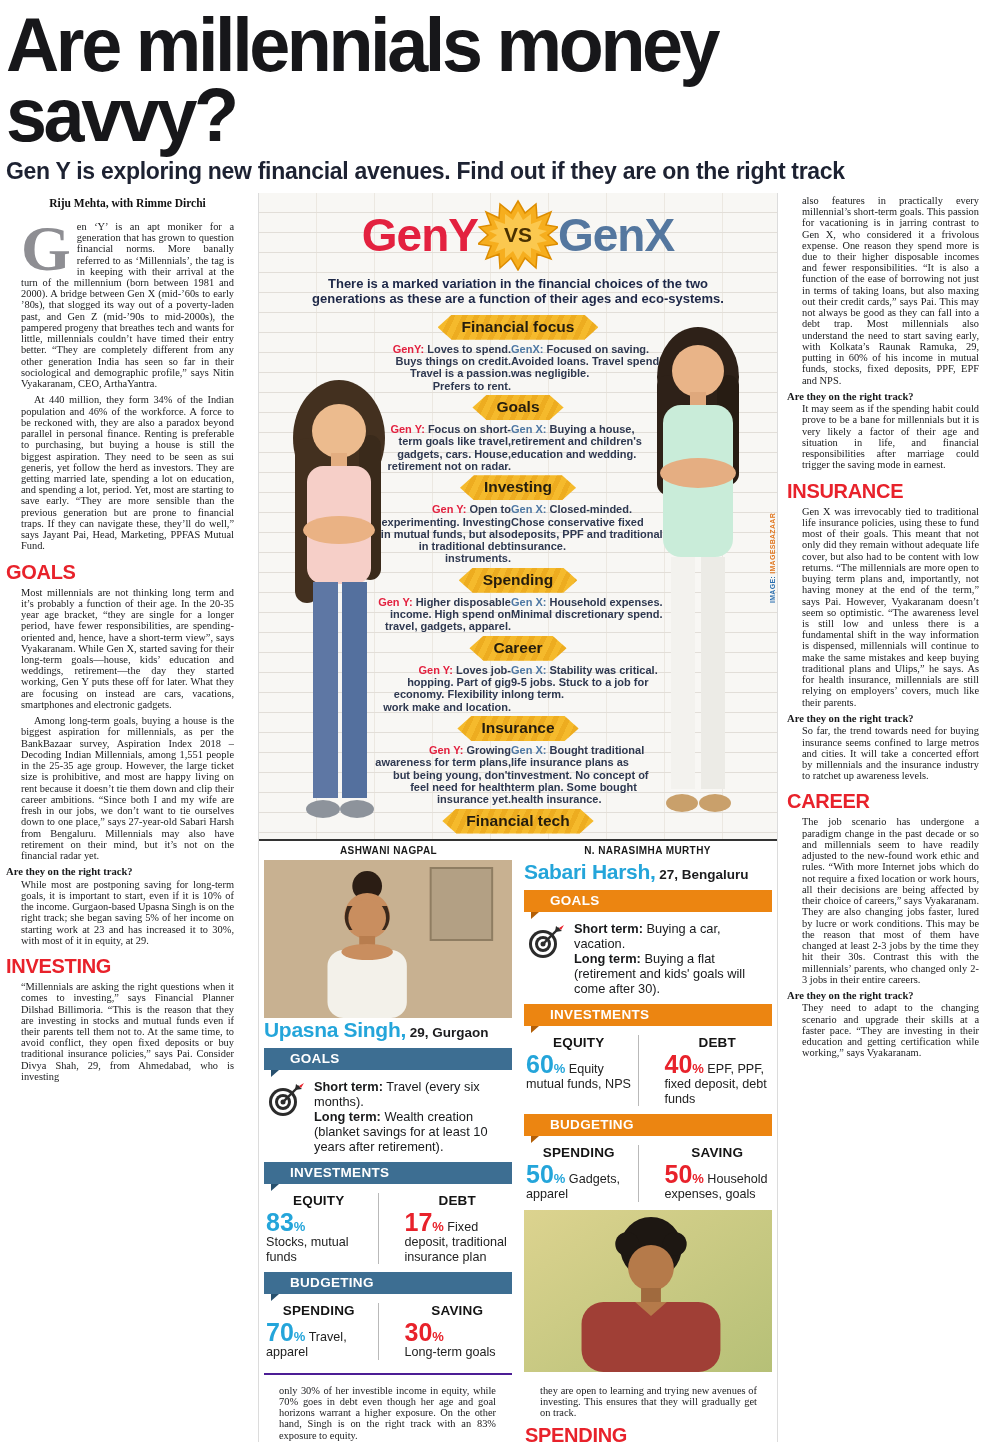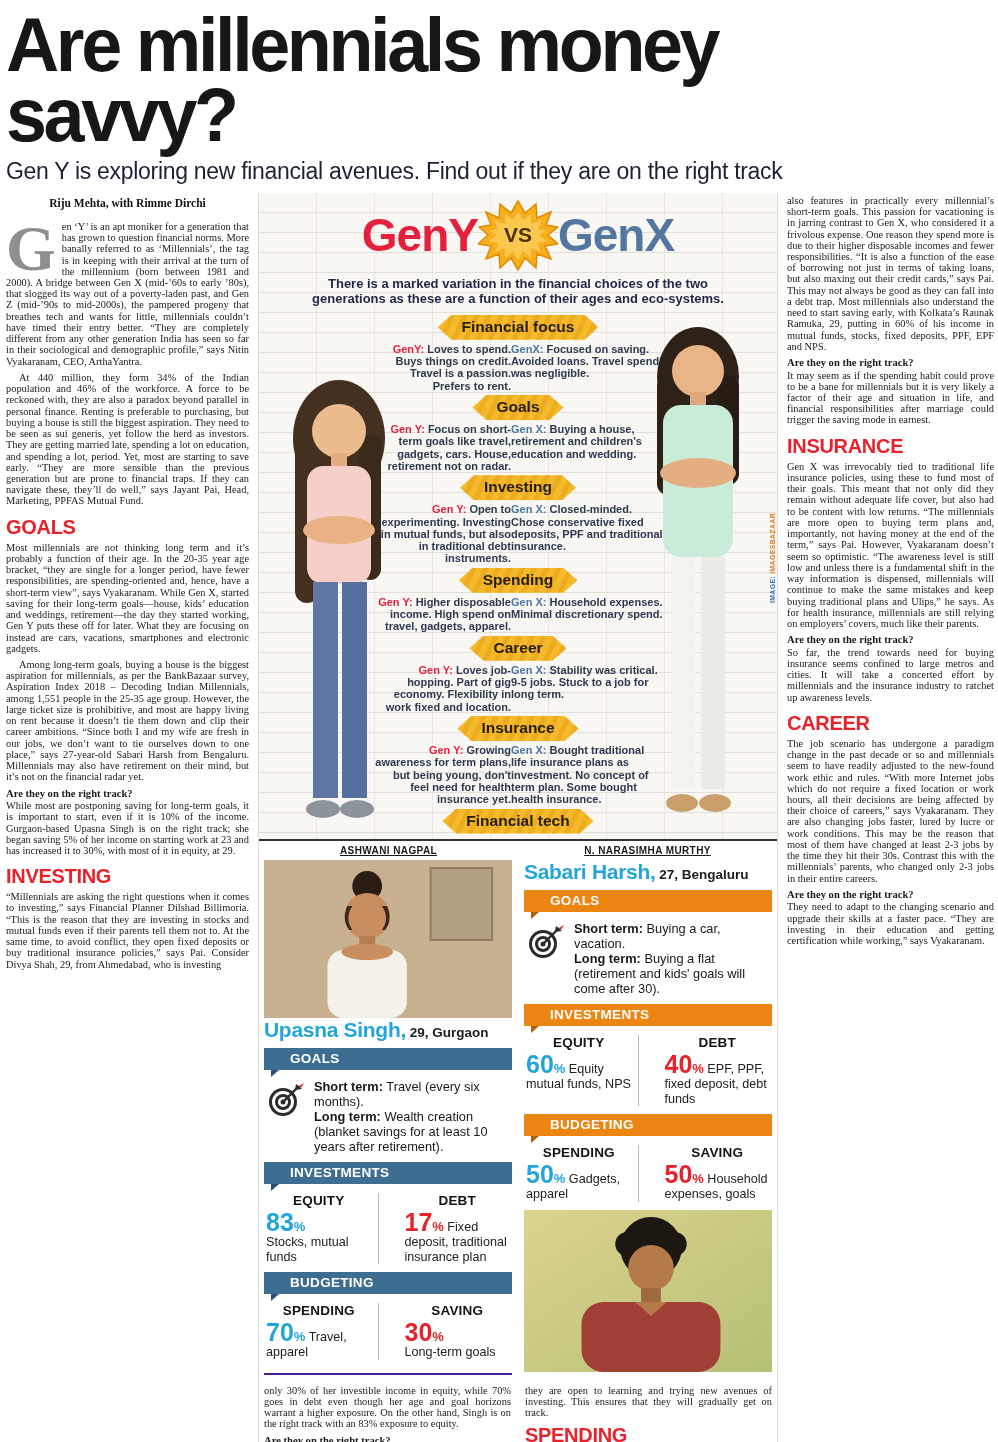--- a/index.html
+++ b/index.html
@@ -2,29 +2,29 @@
 <html><head>
 <meta charset="utf-8">
 <style>
   html,body{margin:0;padding:0;background:#fff;}
   body{width:998px;height:1442px;overflow:hidden;font-family:"Liberation Sans",sans-serif;}
   .page{position:relative;width:998px;height:1216px;background:#fff;}
 
   
   header{padding:10px 12px 0 6px;}
   .headline{margin:0;font-size:76px;line-height:.92;font-weight:800;letter-spacing:-3.5px;color:#17171a;transform:scaleX(.97);transform-origin:left;font-family:"Liberation Sans",sans-serif;}
-  .subtitle{margin-top:8px;font-size:23px;font-weight:400;color:#1d2232;letter-spacing:-.3px;}
+  .subtitle{margin-top:8px;font-size:23px;font-weight:700;color:#1d2232;letter-spacing:-.3px;}
 
   
   .cols{display:flex;align-items:stretch;margin-top:8px;height:1288px;overflow:hidden;}
   .col-left{width:258px;flex:none;padding:0 9px 0 6px;box-sizing:border-box;overflow:hidden;}
   .col-center{width:520px;flex:none;border-left:1px solid #dcdcdc;border-right:1px solid #dcdcdc;box-sizing:border-box;overflow:hidden;}
   .col-right{flex:1;padding:2px 4px 0 9px;box-sizing:border-box;overflow:hidden;}
 
-  .article p{margin:0 0 5px;font-family:"Liberation Serif",serif;font-size:10.4px;line-height:1.08;text-align:justify;color:#191a1c;}
+  .article p{margin:0 15px 5px;font-family:"Liberation Serif",serif;font-size:10.4px;line-height:1.08;text-align:justify;color:#191a1c;}
   .article p.q{font-weight:700;margin:0 0 1px;font-size:10.6px;text-align:left;}
   .indent{text-indent:13px;}
   h2.red{margin:9px 0 3px;font-size:20px;font-weight:800;color:#e8222b;letter-spacing:-.3px;font-family:"Liberation Sans",sans-serif;}
   .byline{text-align:center;font-weight:700;font-size:11.5px;font-family:"Liberation Serif",serif;margin:4px 0 12px;color:#111;}
   .dropcap{float:left;font-size:64px;line-height:50px;padding:3px 6px 0 0;color:#8e8e93;font-weight:700;font-family:"Liberation Serif",serif;}
 
   
   .infographic{position:relative;height:646px;overflow:hidden;border-bottom:2px solid #333;
     background-color:#f8f7f4;
     background-image:repeating-linear-gradient(180deg,rgba(0,0,0,0) 0 19px,#e2ded8 19px 20px),
@@ -46,21 +46,21 @@
   .cat-y,.cat-x{font-size:11px;font-weight:700;color:#2e3850;line-height:1.12;}
   .lbl-y{color:#e3213f;}
   .lbl-x{color:#4d77a3;}
   .person{position:absolute;z-index:1;}
   .person-y{left:2px;top:150px;}
   .person-x{right:2px;top:102px;}
   .img-credit{position:absolute;right:1px;top:320px;z-index:4;writing-mode:vertical-rl;transform:rotate(180deg);font-size:7px;font-weight:700;letter-spacing:.3px;}
   .ic-a{color:#2a6fb0}.ic-b{color:#e0761f}
 
   .credits{display:flex;margin:4px 0 4px;}
-  .credits span{flex:1;text-align:center;font-size:10px;font-weight:700;letter-spacing:.4px;color:#191919;text-decoration:underline;}
+  .credits span{flex:1;text-align:center;font-size:10px;font-weight:700;letter-spacing:.4px;color:#191919;}
 
   
   .profiles{display:flex;gap:12px;padding:0 5px;}
   .profile{flex:1;min-width:0;}
   .profile-upasna{border-bottom:2px solid #4c1d95;padding-bottom:5px;}
   .photo{width:100%;height:158px;overflow:hidden;}
   .photo svg{display:block;width:100%;height:100%;}
   .photo-sabari{height:162px;margin-top:2px;}
   .pname{margin:0 0 6px;white-space:nowrap;}
   .pname-main{font-size:21px;font-weight:800;color:#24a5da;letter-spacing:-.3px;}
@@ -154,21 +154,21 @@
           <span class="cat-banner">Spending</span>
           <div class="cat-row">
             <div class="cat-y"><span class="lbl-y">Gen Y:</span><span> Higher disposable income. High spend on travel, gadgets, apparel.</span></div>
             <div class="cat-x"><span class="lbl-x">Gen X:</span><span> Household expenses. Minimal discretionary spend.</span></div>
           </div>
         </div>
 
         <div class="cat">
           <span class="cat-banner">Career</span>
           <div class="cat-row">
-            <div class="cat-y"><span class="lbl-y">Gen Y:</span><span> Loves job-hopping. Part of gig economy. Flexibility in work fixed and location.</span></div>
+            <div class="cat-y"><span class="lbl-y">Gen Y:</span><span> Loves job-hopping. Part of gig economy. Flexibility in work make and location.</span></div>
             <div class="cat-x"><span class="lbl-x">Gen X:</span><span> Stability was critical. 9-5 jobs. Stuck to a job for long term.</span></div>
           </div>
         </div>
 
         <div class="cat">
           <span class="cat-banner">Insurance</span>
           <div class="cat-row">
             <div class="cat-y"><span class="lbl-y">Gen Y:</span><span> Growing awareness for term plans, but being young, don't feel need for health insurance yet.</span></div>
             <div class="cat-x"><span class="lbl-x">Gen X:</span><span> Bought traditional life insurance plans as investment. No concept of term plan. Some bought health insurance.</span></div>
           </div>

